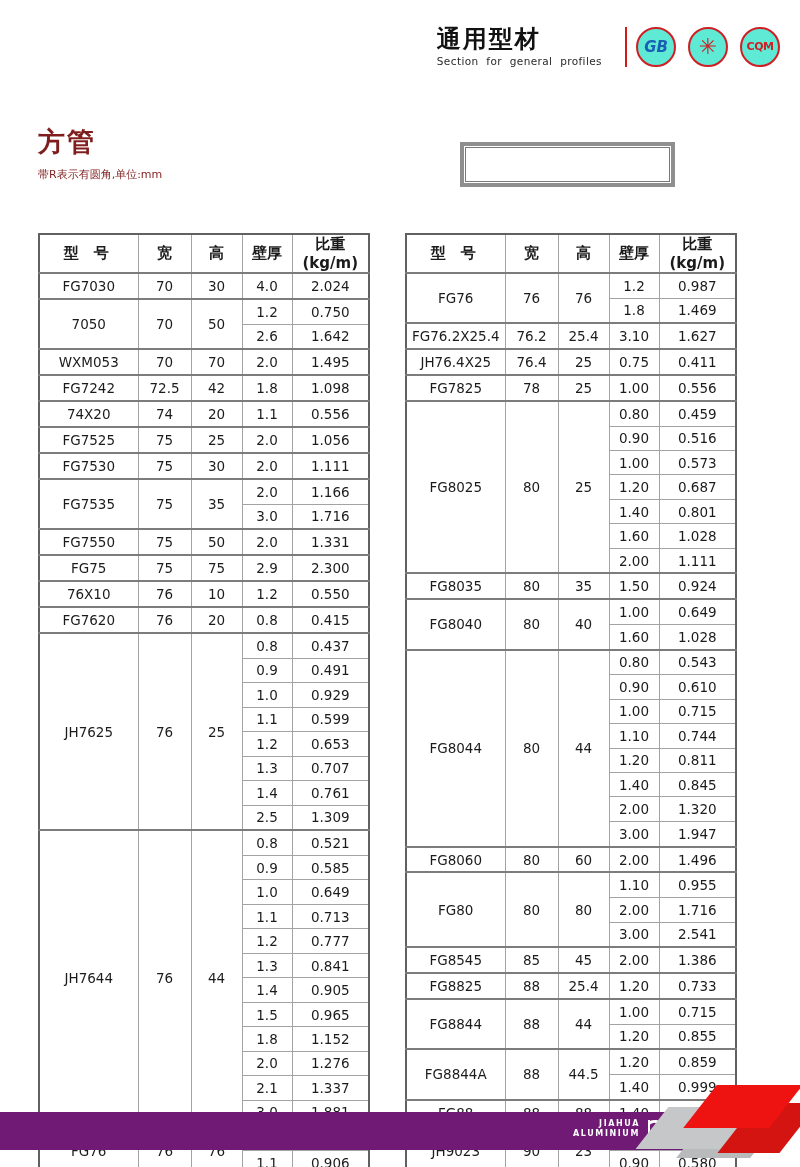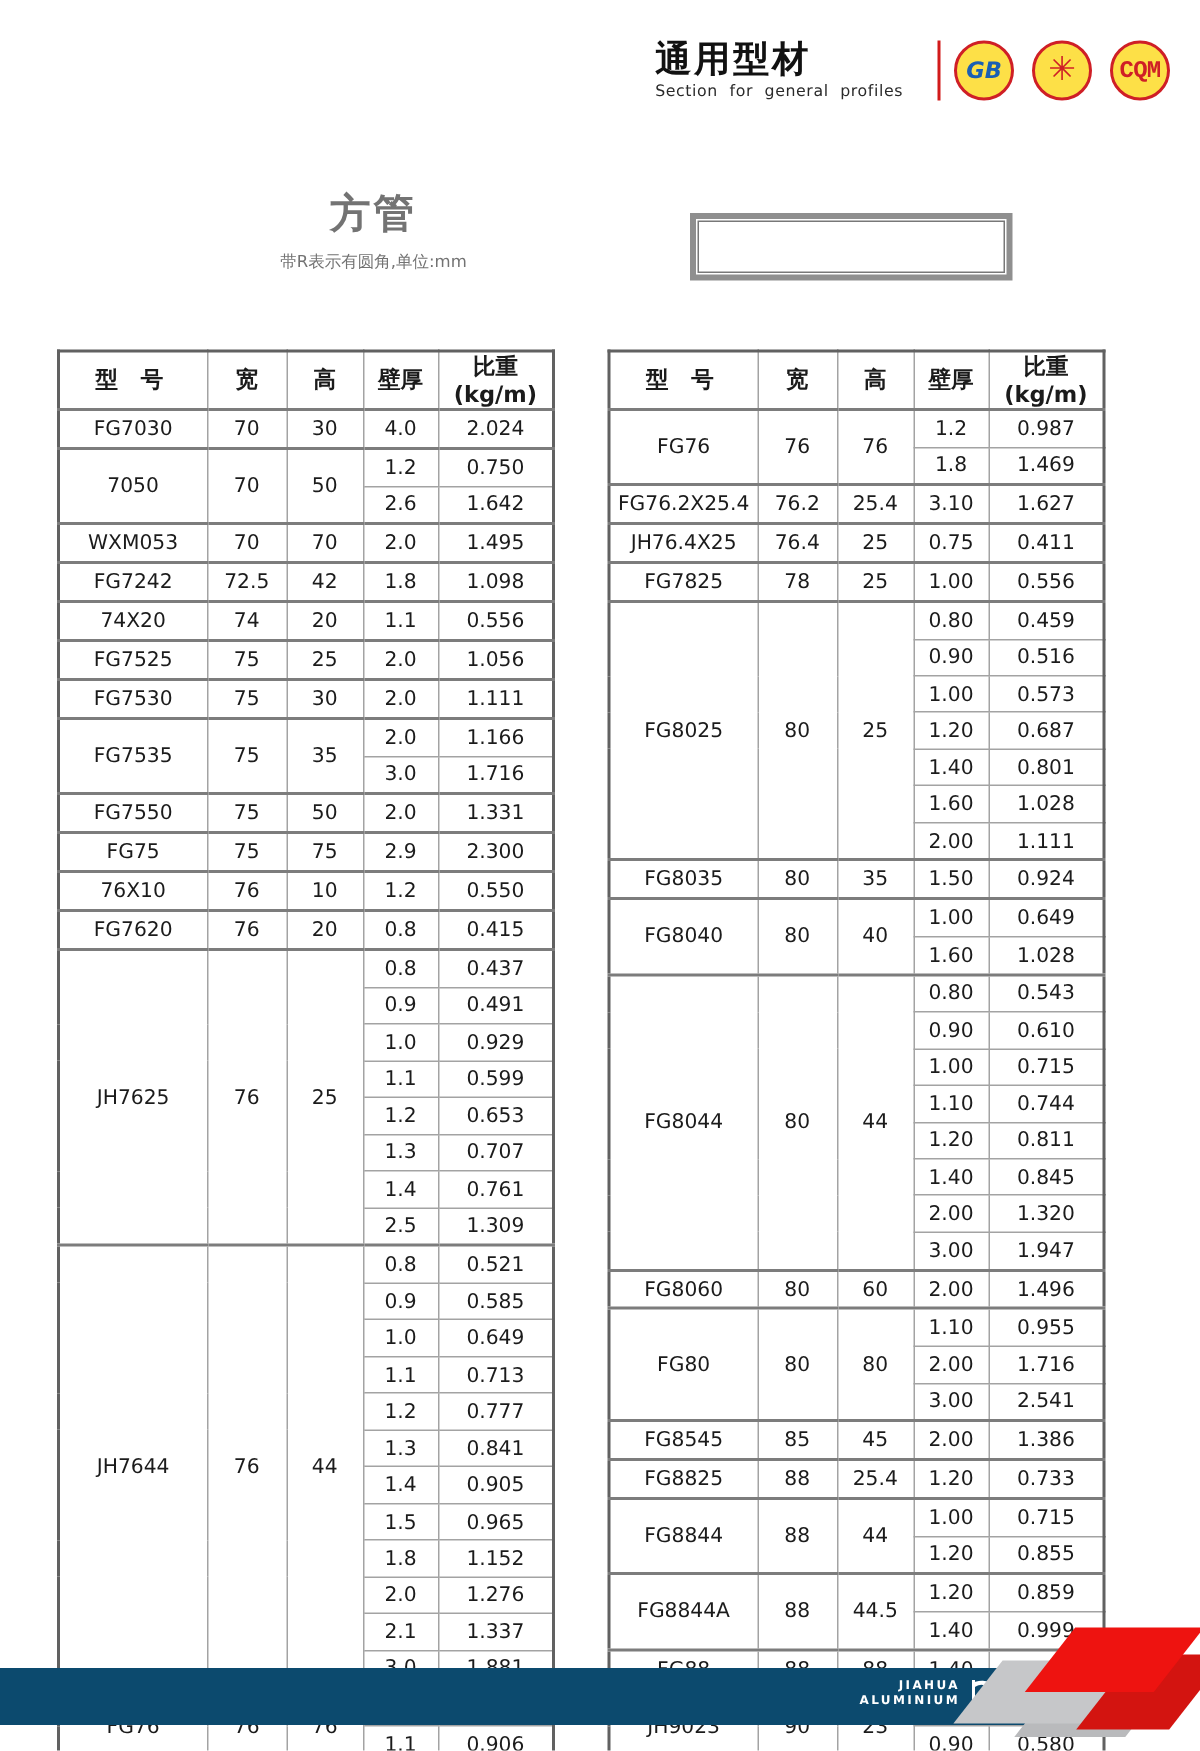--- a/index.html
+++ b/index.html
@@ -10,28 +10,28 @@
 
   
   .doc-header { position:absolute; top:26px; right:20px; display:flex; align-items:center; }
   .header-titles { text-align:left; margin-right:20px; }
   .header-title-cn { font-size:24px; font-weight:bold; color:#111; letter-spacing:2px; line-height:1.1; }
   .header-title-en { font-size:10.5px; color:#2a2a2a; letter-spacing:0.4px; word-spacing:4px; margin-top:3px; }
   .red-divider { width:2px; height:40px; background:#d21a1a; margin:0 9px 0 3px; }
   .logos { display:flex; gap:12px; align-items:center; }
   .logo-circle {
     width:40px; height:40px; border-radius:50%; border:2px solid #cf1f26; box-sizing:border-box;
-    display:flex; align-items:center; justify-content:center; color:#cf1f26; font-weight:bold; background:#fde047;
+    display:flex; align-items:center; justify-content:center; color:#cf1f26; font-weight:bold; background:#5eead4;
   }
   .logo-gb { color:#1a5fb4; font-style:italic; font-size:15px; }
   .logo-star { font-size:22px; line-height:1; }
-  .logo-cqm { font-size:16px; letter-spacing:-0.5px;font-family:Liberation Mono, monospace; }
+  .logo-cqm { font-size:11px; letter-spacing:-0.5px; }
 
   
-  .title-block { position:absolute; left:38px; top:124px; width:334px; text-align:center; color:#737373;margin-left:44px; }
+  .title-block { position:absolute; left:38px; top:124px; width:334px; text-align:left; color:#7f1d1d; }
   .title-cn { font-size:27px; font-weight:bold; letter-spacing:2px; }
   .title-en { font-size:15px; font-weight:600; margin-top:5px; white-space:nowrap; letter-spacing:-0.2px; }
   .title-note { font-size:11px; margin-top:7px; }
 
   
   .tube-figure { position:absolute; left:460px; top:142px; width:207px; height:37px; border:4px solid #8f8f8f; background:#fff; }
   .tube-inner { position:absolute; top:1px; left:1px; right:1px; bottom:1px; border:1px solid #787878; }
 
   
   table.profile-table {
@@ -45,21 +45,21 @@
     border:1px solid #a3a3a3; text-align:center; vertical-align:middle; padding:0; overflow:hidden;
   }
   .profile-table th { font-size:15px; font-weight:bold; height:25px; border-bottom:2px solid #7c7c7c; }
   .profile-table th:first-child { letter-spacing:5px; }
   .profile-table tr.group-start td { border-top:2px solid #7c7c7c; }
   .col-model { width:99px; } .col-w { width:53px; } .col-h { width:51px; }
   .col-t { width:50px; } .col-wt { width:77px; }
 
   
   .footer-band {
-    position:absolute; left:0; top:1112px; width:728px; height:38px; background:#0c4a6e; z-index:1;
+    position:absolute; left:0; top:1112px; width:728px; height:38px; background:#701a75; z-index:1;
     clip-path:polygon(0 0, 100% 0, calc(100% - 16px) 100%, 0 100%);
   }
   .brand { position:absolute; right:88px; top:7px; text-align:right; color:#fff; font-size:8px; font-weight:bold; letter-spacing:1.6px; line-height:1.3; }
   .brand-divider { position:absolute; right:78px; top:8px; width:2px; height:22px; background:#fff; }
   .page-num { position:absolute; right:33px; top:5px; color:#fff; font-size:21px; font-weight:bold; letter-spacing:1px; }
   .deco { position:absolute; transform:skewX(-38deg); }
   .deco-gray-sm   { left:684px; top:1138px; width:74px; height:20px; background:#b9babc; z-index:2; }
   .deco-gray      { left:652px; top:1107px; width:88px; height:42px; background:#c6c7c9; z-index:3; }
   .deco-red-right { left:737px; top:1103px; width:62px; height:50px; background:#d31410; z-index:4; }
   .deco-red-top   { left:700px; top:1085px; width:86px; height:43px; background:#ee1310; z-index:5; }

